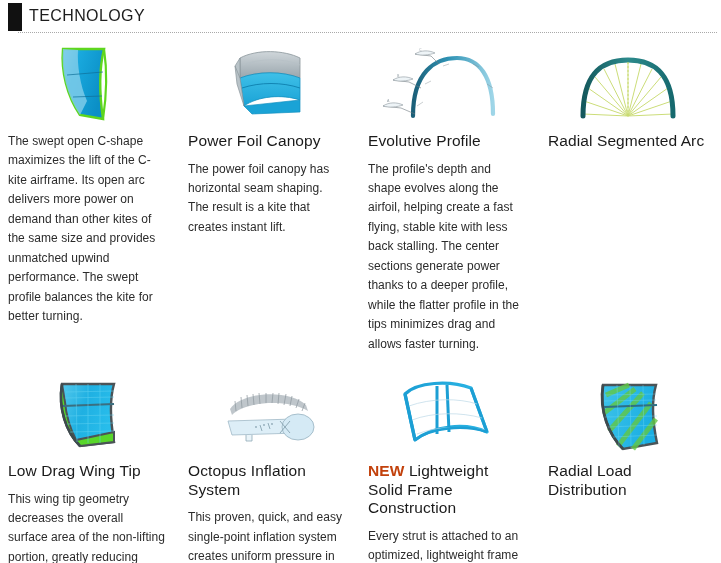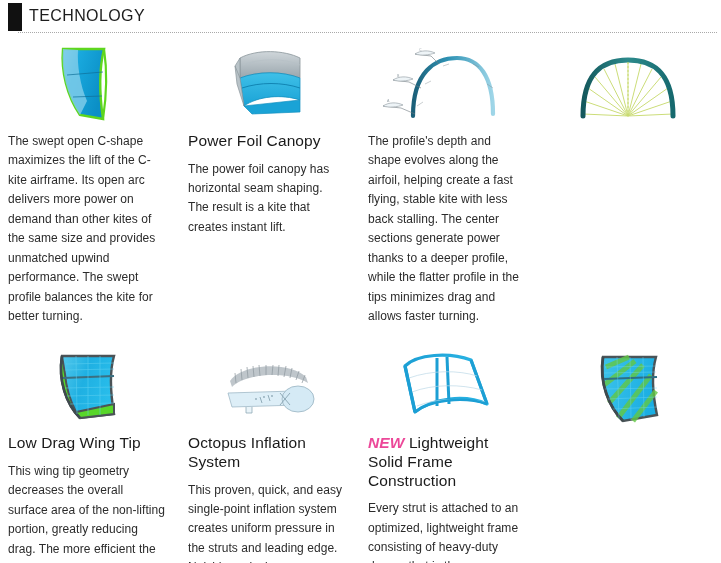--- a/index.html
+++ b/index.html
@@ -73,23 +73,22 @@
   }
   .card-title {
     font-size: 15.5px;
     font-weight: 400;
     line-height: 1.2;
     color: #1a1a1a;
     margin: 0 0 9px 0;
     letter-spacing: 0.1px;
   }
   .card-title .new-flag {
-    color: #ec4899;
+    color: #c2410c;
     font-weight: bold;
-    font-style: italic;
   }
   .card-body {
     font-size: 12px;
     line-height: 1.62;
     color: #2b2b2b;
     margin: 0;
     letter-spacing: 0.05px;
   }
   .row-2 { margin-top: 12px; }
   .row-2 .card-figure { height: 86px; }
@@ -182,20 +181,21 @@
           </g>
           <g stroke="#7f8b91" stroke-width="0.6" fill="none" opacity="0.7">
             <path d="M40 62 L46 58"></path>
               <path d="M48 40 L54 37"></path>
               <path d="M66 22 L72 20"></path>
             <path d="M96 20 L102 23"></path>
               <path d="M110 40 L116 44"></path>
           </g>
         </svg>
       </div>
+      <h3 class="card-title">Evolutive Profile</h3>
       <p class="card-body">The profile's depth and shape evolves along the airfoil, helping create a fast flying, stable kite with less back stalling. The center sections generate power thanks to a deeper profile, while the flatter profile in the tips minimizes drag and allows faster turning.</p>
     </div>
 
     <div class="tech-card col-4">
       <div class="card-figure">
         <svg width="130" height="80" viewBox="0 0 130 80">
           <defs>
             <linearGradient id="g_rsa" x1="0" y1="0" x2="1" y2="0">
               <stop offset="0" stop-color="#14585c"></stop>
               <stop offset="0.5" stop-color="#2c8a8c"></stop>
@@ -215,20 +215,21 @@
               <line x1="65" y1="72" x2="105" y2="44"></line>
             <line x1="65" y1="72" x2="21" y2="57"></line>
               <line x1="65" y1="72" x2="109" y2="57"></line>
             <line x1="65" y1="72" x2="20" y2="70"></line>
               <line x1="65" y1="72" x2="110" y2="70"></line>
           </g>
           <path d="M20 72 C20 28 40 16 65 16 C90 16 110 28 110 72" fill="none" stroke="url(#g_rsa)" stroke-width="5" stroke-linecap="round"></path>
           <path d="M65 72 L65 16" stroke="#c6d96a" stroke-width="0.9" stroke-dasharray="2 2"></path>
         </svg>
       </div>
+      <h3 class="card-title">Radial Segmented Arc</h3>
     </div>
 
   </div>
 
   <div class="tech-row row-2">
 
     <div class="tech-card">
       <div class="card-figure">
         <svg width="110" height="86" viewBox="0 0 110 86">
           <defs>
@@ -346,16 +347,17 @@
               <path d="M31 28 L83 27"></path>
             <path d="M32 44 L84 43"></path>
               <path d="M35 54 L84 52"></path>
               <path d="M40 64 L84 62"></path>
             <path d="M44 12 L46 74"></path>
               <path d="M57 12 L58 75"></path>
               <path d="M70 12 L71 72"></path>
           </g>
         </svg>
       </div>
+      <h3 class="card-title">Radial Load Distribution</h3>
     </div>
 
   </div>
 </div>
 
 </body></html>

